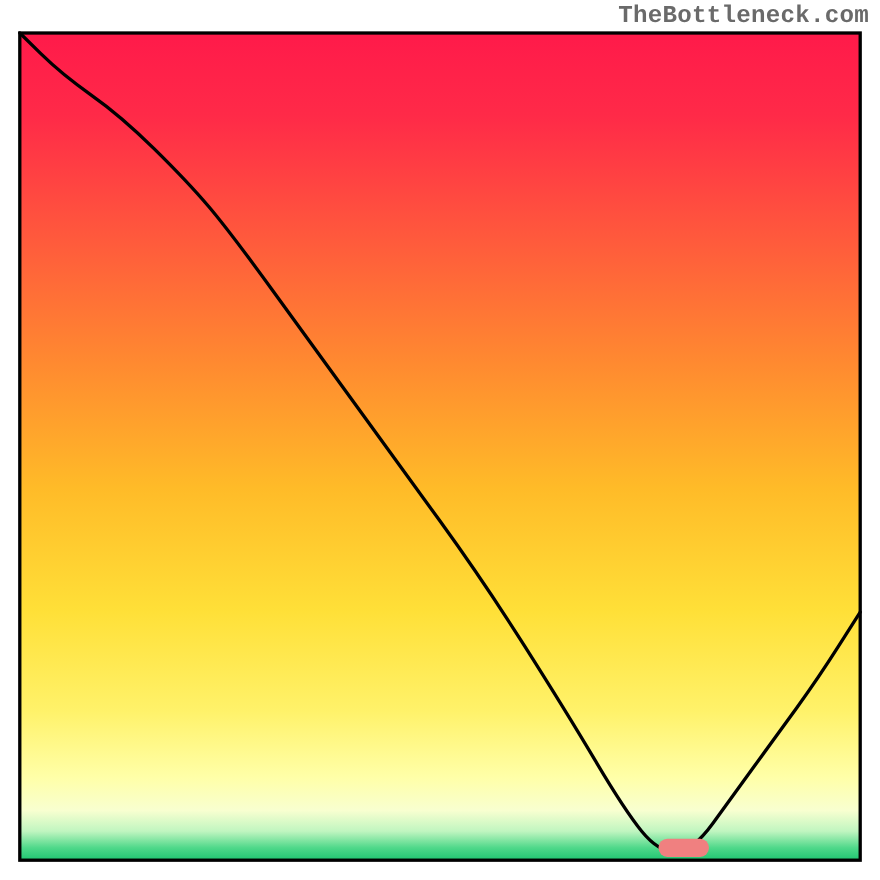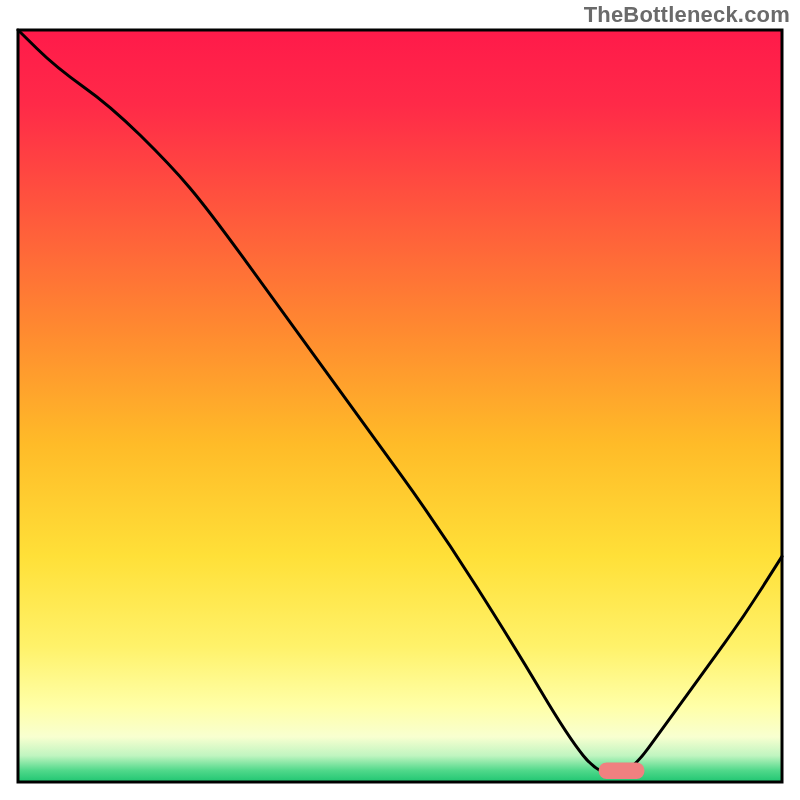--- a/index.html
+++ b/index.html
@@ -7,20 +7,21 @@
     padding: 0;
     width: 800px;
     height: 800px;
     background: #ffffff;
     font-family: Arial, Helvetica, sans-serif;
   }
   .container {
     position: relative;
     width: 800px;
     height: 800px;
+    font-family: Liberation Mono, monospace;
   }
   .watermark {
     position: absolute;
     top: 2px;
     right: 10px;
     font-size: 22px;
     font-weight: bold;
     color: #6a6a6a;
     letter-spacing: 0.2px;
   }

